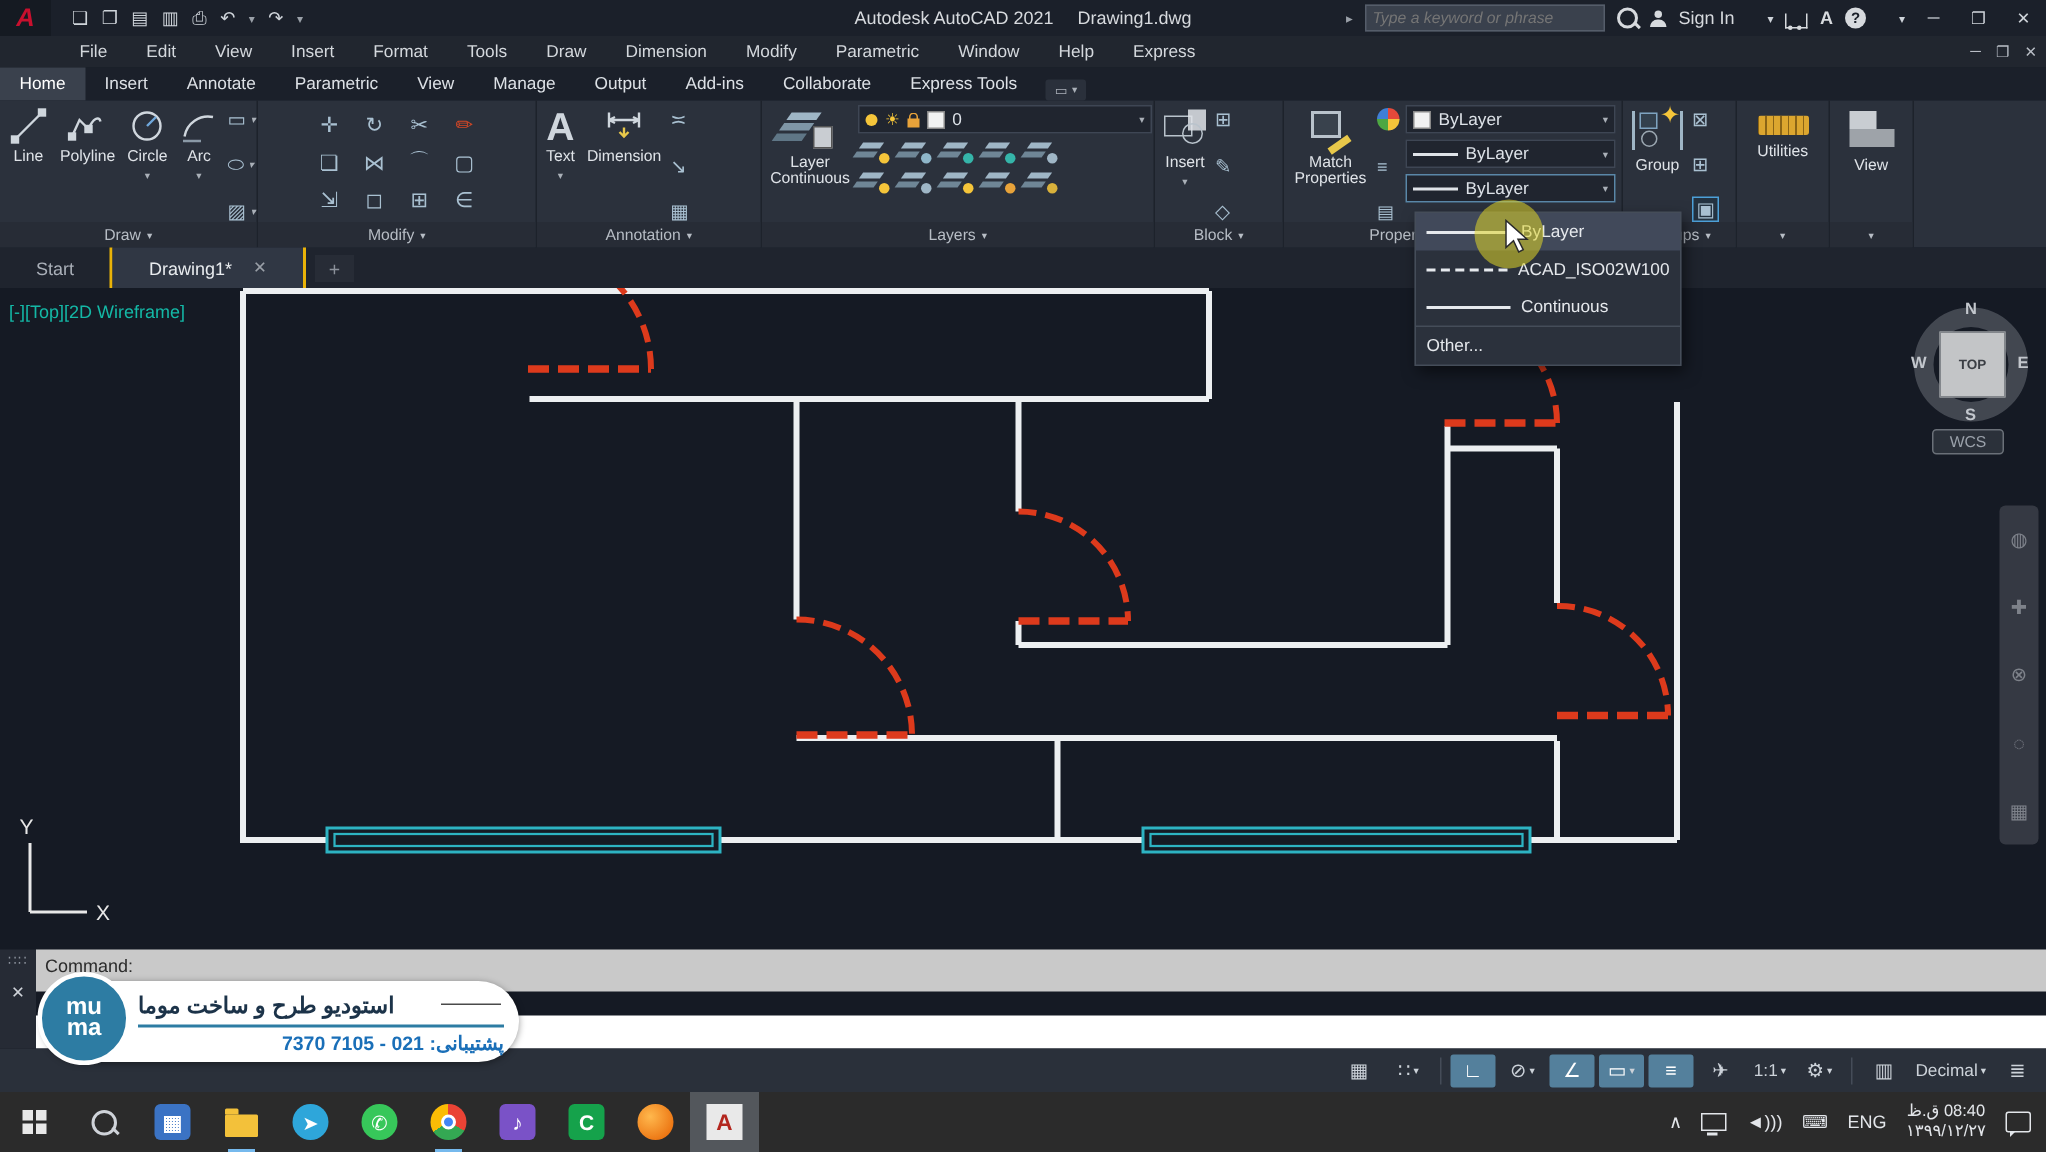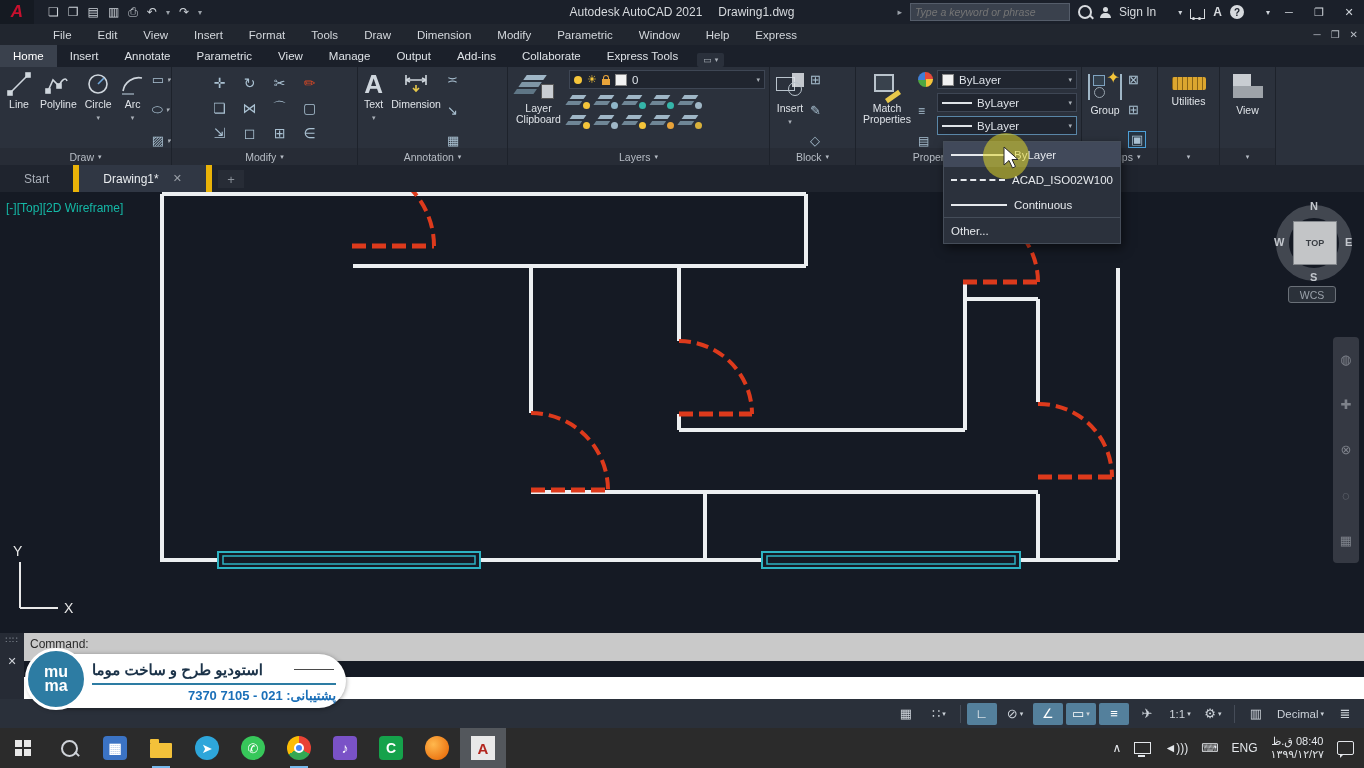--- a/index.html
+++ b/index.html
@@ -88,21 +88,21 @@
   .insic b{position:absolute;right:0;top:0;width:12px;height:14px;background:#dfe3e8;opacity:.85}
   
   #lt-dd{left:943px;top:141px;width:176px;background:#2b313c;border:1px solid #454d59;z-index:50;box-shadow:2px 4px 10px rgba(0,0,0,.55)}
   .lt-it{height:25px;display:flex;align-items:center;gap:7px;padding:0 7px;color:#e6e9ed;font-size:11.5px}
   .lt-it.hl{background:#41495a}
   .lt-prev{width:56px;border-top:2px solid #e6e9ed}
   .lt-prev.dashed{border-top-style:dashed}
   .lt-it.other{border-top:1px solid #454d59}
   
   #filetabs{left:0;top:165px;width:1364px;height:27px;background:#1f242e;display:flex;align-items:stretch;color:#a9afb8;font-size:12px;z-index:10}
-  .ftab{padding:0 24px;display:flex;align-items:center;gap:14px;border-right:6px solid #eab308}
+  .ftab{padding:0 24px;display:flex;align-items:center;gap:14px;border-right:2px solid #eab308}
   .ftab.active{background:#3037a0;background:#303744;color:#e9ecef}
   .ftab .x{color:#9aa0a8;font-size:11px}
   .newtab{width:26px;display:flex;align-items:center;justify-content:center;color:#8b919a;background:#272c36;margin:5px 0 4px 6px;font-size:13px}
   
   #canvas{left:0;top:192px;width:1364px;height:441px;background:#151a24;overflow:hidden}
   #vplabel{left:6px;top:9px;color:#14b8a6;font-size:12px}
   #plan{left:0;top:0}
   
   #vcube{left:1272px;top:201px;width:84px;height:84px;z-index:12}
   .vring{position:absolute;left:4px;top:4px;width:76px;height:76px;border-radius:50%;border:13px solid rgba(90,96,105,.65);box-sizing:border-box}
@@ -331,21 +331,21 @@
     <div class="pl">
         <span>Annotation</span>
         <span class="crt">▾</span>
       </div>
   </div>
 
   <div class="panel" style="width:262px">
     <div class="pc">
       <div class="bb" style="width:52px">
         <span class="lpic"></span>
-        <span class="blab">Layer Clipboard</span>
+        <span class="blab">Layer Continuous</span>
       </div>
       <div style="display:flex;flex-direction:column">
         <div class="layer-combo">
           <span class="bulb"></span>
           <span class="sun">☀</span>
           <span class="lock"></span>
           <span class="swatch"></span>
           <span>0</span>
           <span class="fill" style="flex:1"></span>
           <span class="crt-s">▾</span>

